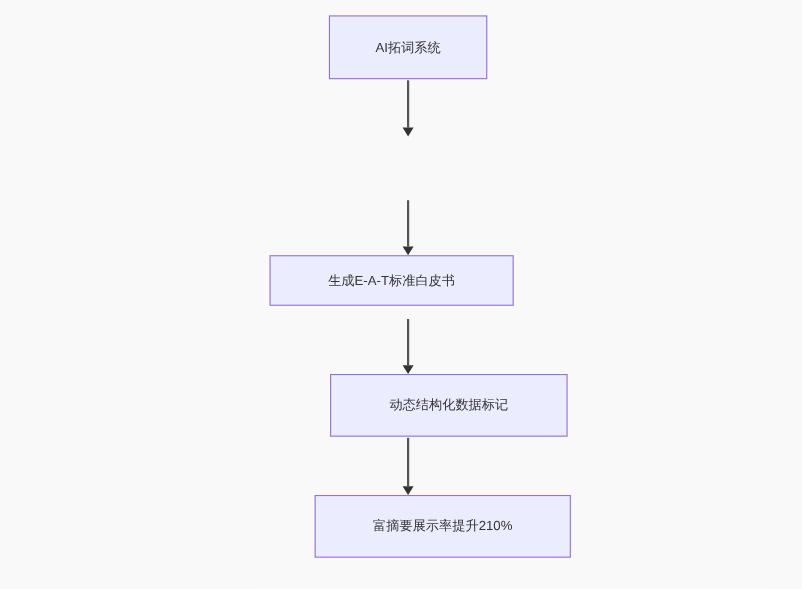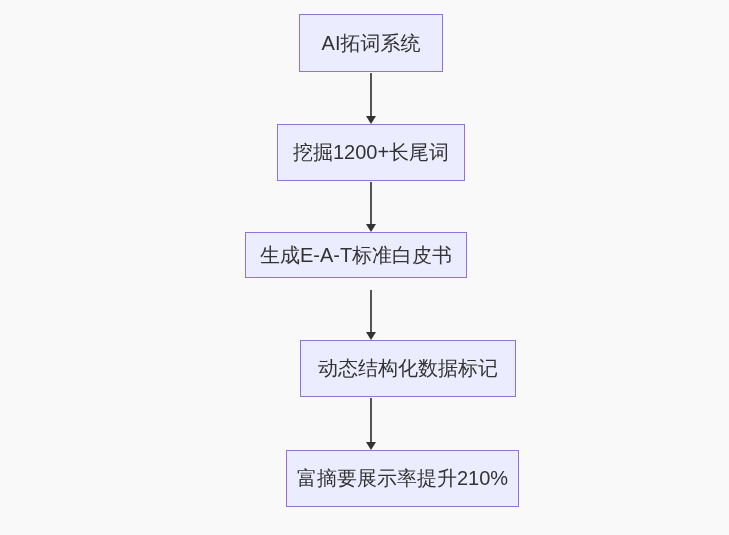--- a/index.html
+++ b/index.html
@@ -13,21 +13,21 @@
     background: var(--background, #f9f9f9);
     font-family: "Liberation Sans", "DejaVu Sans", sans-serif;
     overflow: hidden;
   }
   .node {
     position: absolute;
     box-sizing: border-box;
     background: var(--node-fill, #ECECFF);
     border: 1px solid var(--node-border, #9370DB);
     color: var(--text, #333333);
-    font-size: 20px;
+    font-size: 12px;
     display: flex;
     align-items: center;
     justify-content: center;
     text-align: center;
     white-space: nowrap;
   }
   .edge {
     position: absolute;
     width: 2px;
     background: var(--arrow-line, #555555);
@@ -49,23 +49,20 @@
 <body>
 
 <div class="canvas">
 
   <div class="node" style="left:299px; top:14px; width:144px; height:58px;">
     <span>AI拓词系统</span>
   </div>
 
   <div class="edge" style="left:370px; top:73px; height:43px;"></div>
 
-  <div class="node" style="left:277px; top:124px; width:188px; height:57px;">
-    <span>挖掘1200+长尾词</span>
-  </div>
 
   <div class="edge" style="left:370px; top:182px; height:42px;"></div>
 
   <div class="node" style="left:245px; top:232px; width:222px; height:46px;">
     <span>生成E-A-T标准白皮书</span>
   </div>
 
   <div class="edge" style="left:370px; top:290px; height:42px;"></div>
 
   <div class="node" style="left:264px; top:340px; width:216px; height:57px;margin-left:36px;">

